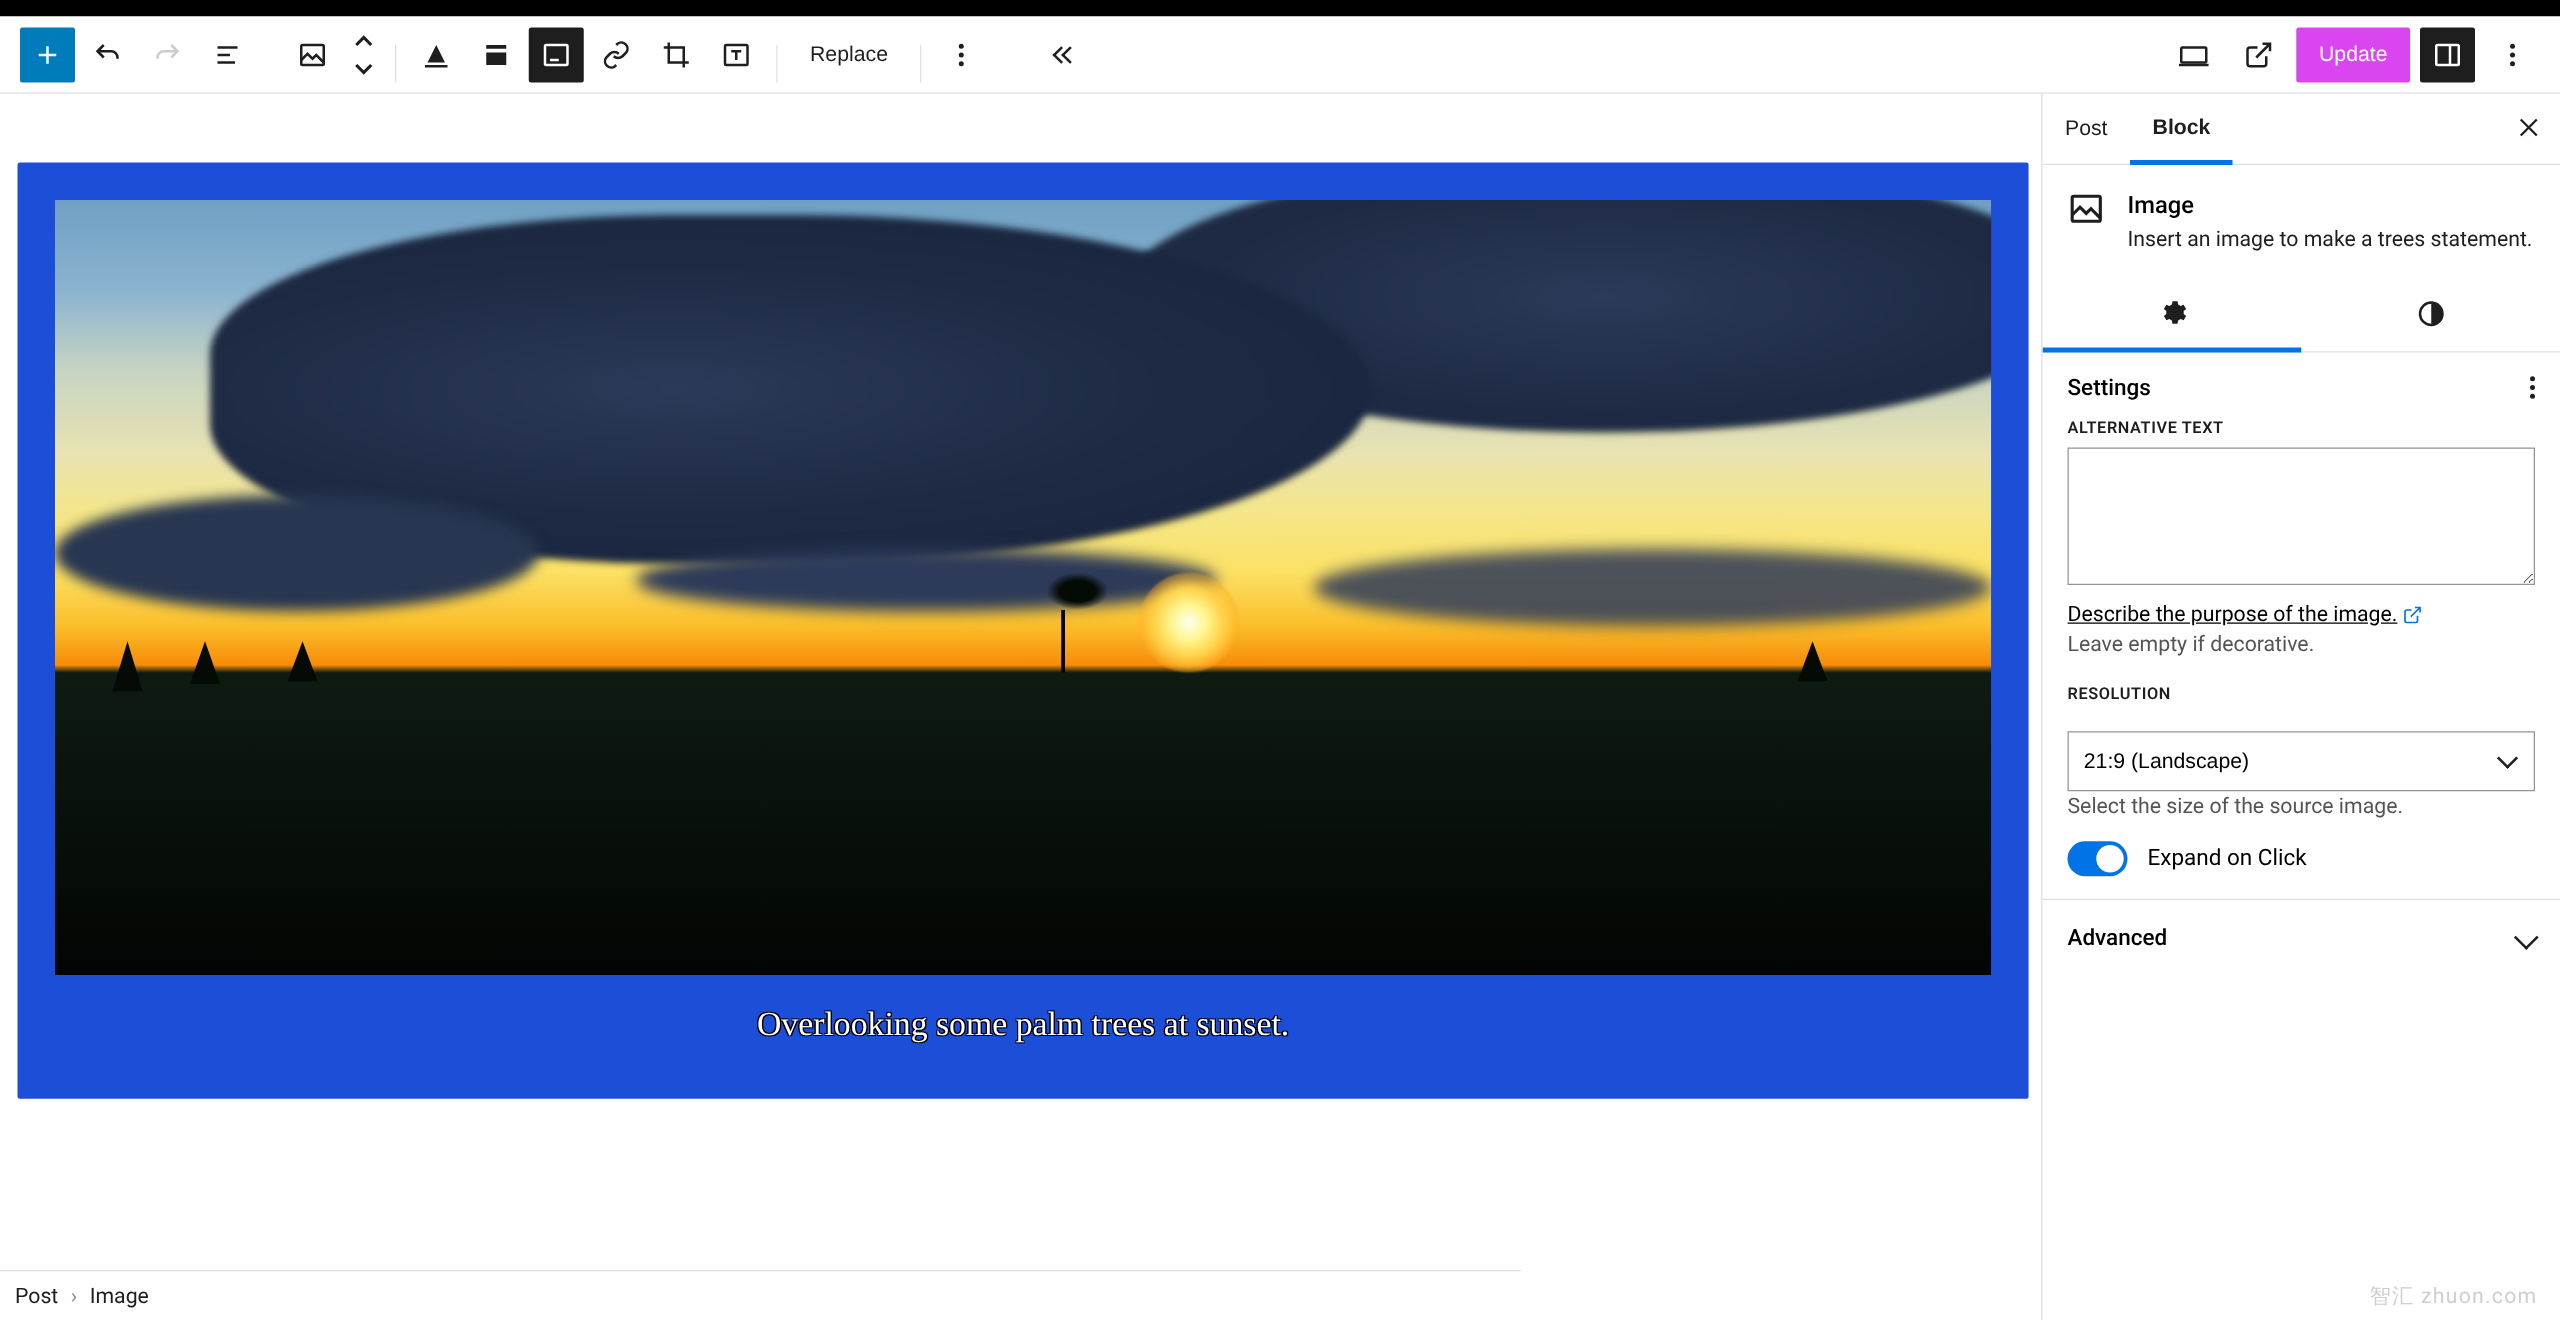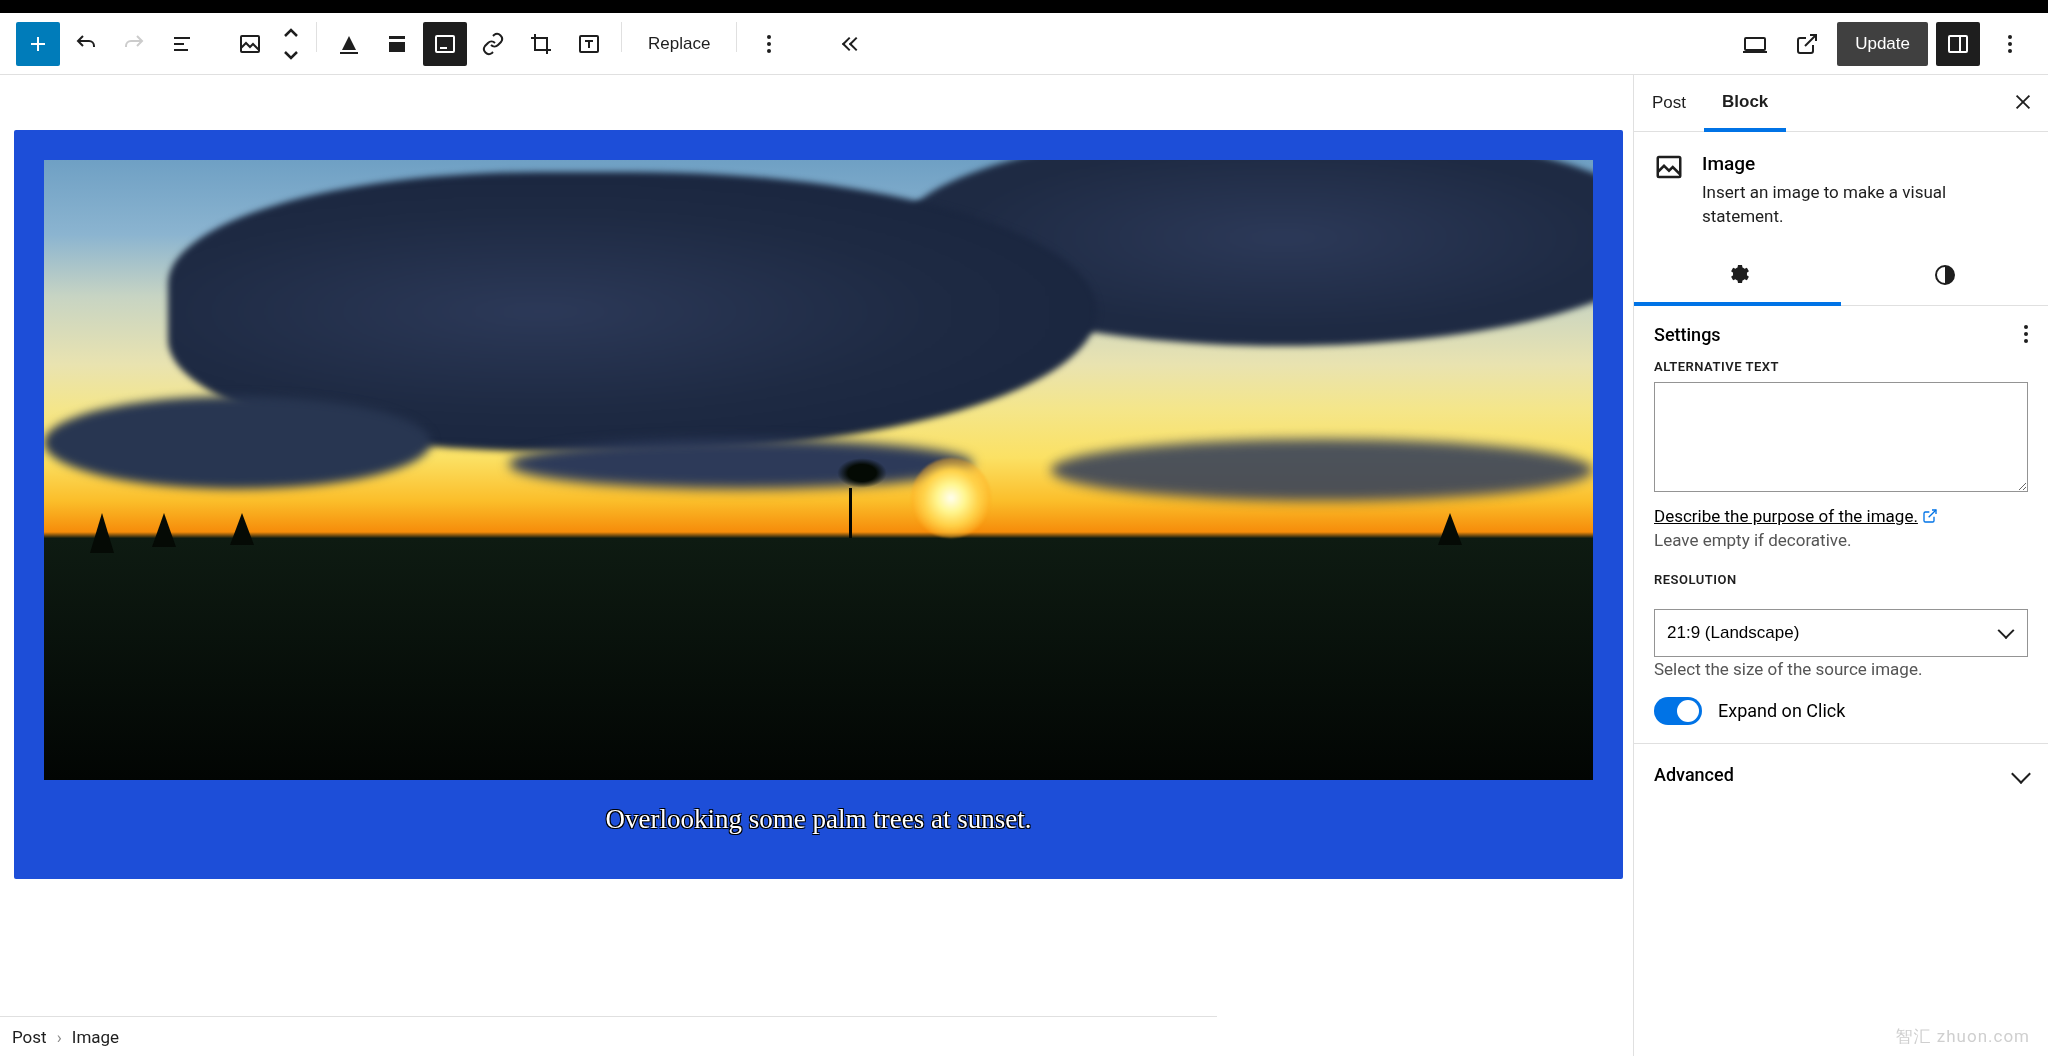--- a/index.html
+++ b/index.html
@@ -1,30 +1,30 @@
 <!DOCTYPE html>
 <html><head>
 <meta charset="utf-8">
 <style>
   * { box-sizing: border-box; margin: 0; padding: 0; }
   body { font-family: -apple-system, BlinkMacSystemFont, "Segoe UI", Roboto, sans-serif; background: #000; width: 2048px; height: 1056px; overflow: hidden; position: relative; }
   .frame { position: absolute; top: 13px; left: 0; right: 0; bottom: 0; background: #fff; }
   .topbar { height: 62px; border-bottom: 1px solid #e0e0e0; display: flex; align-items: center; padding: 0 16px; gap: 2px; }
-  .tb-left { display: flex; align-items: flex-start; gap: 4px; }
+  .tb-left { display: flex; align-items: flex-end; gap: 4px; }
   .tb-btn { width: 44px; height: 44px; display: inline-flex; align-items: center; justify-content: center; background: none; border: none; border-radius: 2px; cursor: pointer; color: #1e1e1e; }
   .tb-btn svg { width: 24px; height: 24px; }
   .tb-btn.primary { background: #007cba; color: #fff; border-radius: 2px; width: 44px; height: 44px;}
   .tb-btn.primary svg { width: 24px; height: 24px; }
   .tb-btn.disabled { color: #ccc; }
   .tb-btn.active { background: #1e1e1e; color: #fff; border-radius: 2px; }
   .tb-sep { width: 1px; height: 30px; background: #e0e0e0; margin: 0 6px; }
   .move-arrows { display:flex; flex-direction:column; width:30px; }
   .replace-btn { background: none; border: none; font-size: 17px; padding: 0 16px; height: 44px; cursor: pointer; color:#1e1e1e; font-weight:400;}
   .tb-right { margin-left: auto; display: flex; align-items: center; gap: 8px; }
-  .update-btn { background: #404040; color: #fff; border: none; font-size: 17px; padding: 0 18px; height: 44px; border-radius: 2px; cursor: pointer; font-weight: 400; }
+  .update-btn { background: #d946ef; color: #fff; border: none; font-size: 17px; padding: 0 18px; height: 44px; border-radius: 2px; cursor: pointer; font-weight: 400; }
   .panel-btn { background: #1e1e1e; color: #fff; width: 44px; height: 44px; display:flex;align-items:center;justify-content:center; border-radius:2px;}
   .main { display: flex; height: calc(100% - 62px); }
   .canvas { flex: 1; padding: 10px 10px 0 10px; position: relative; display:flex; flex-direction:column;}
   .canvas-inner{flex:1; overflow:auto; padding:0 0 0 4px;}
   .image-block { background: #1d4ed8; padding: 30px; margin-top: 45px; border-radius: 2px; }
   .image-wrap { width: 100%; height: 620px; position: relative; overflow: hidden; }
   .sky { position:absolute; inset:0; background: linear-gradient(to bottom,
       #6fa0c4 0%, #8bb4d0 12%, #c7d4c3 22%, #e9e3b0 33%, #f4e68b 40%,
       #fbe164 48%, #fbbe2a 55%, #f68c0a 60%, #0e1b12 61%, #020503 100%);}
   .sun { position:absolute; left:56%; top:48%; width:80px; height:80px; border-radius:50%; background: radial-gradient(circle,#fffef0 0%, #fff690 25%, #ffd24a 48%, rgba(255,170,30,0.4) 70%, rgba(255,170,30,0) 100%); filter:blur(1px);}
@@ -256,21 +256,21 @@
       </div>
       <div class="block-head">
         <span class="block-head-icon">
           <svg viewBox="0 0 24 24" fill="none" stroke="#1e1e1e" stroke-width="2">
               <rect x="3" y="4" width="18" height="16" rx="1"></rect>
               <path d="M3 16l5-5 4 4 3-3 6 6"></path>
             </svg>
         </span>
         <div>
           <h3>Image</h3>
-          <p>Insert an image to make a visual statement.</p>
+          <p>Insert an image to make a trees statement.</p>
         </div>
       </div>
       <div class="sub-tabs">
         <button class="sub-tab active">
           <span><svg viewBox="0 0 24 24" width="24" height="24" fill="#1e1e1e">
                 <path d="M12 8a4 4 0 100 8 4 4 0 000-8zm9 4a7 7 0 00-.1-1.2l2-1.6-2-3.4-2.4 1a7 7 0 00-2-1.2L16 3h-4l-.5 2.6a7 7 0 00-2 1.2l-2.4-1-2 3.4 2 1.6A7 7 0 007 12a7 7 0 00.1 1.2l-2 1.6 2 3.4 2.4-1a7 7 0 002 1.2L12 21h4l.5-2.6a7 7 0 002-1.2l2.4 1 2-3.4-2-1.6c.05-.4.1-.8.1-1.2z"></path>
               </svg></span>
         </button>
         <button class="sub-tab">
           <span><svg viewBox="0 0 24 24" width="24" height="24">

